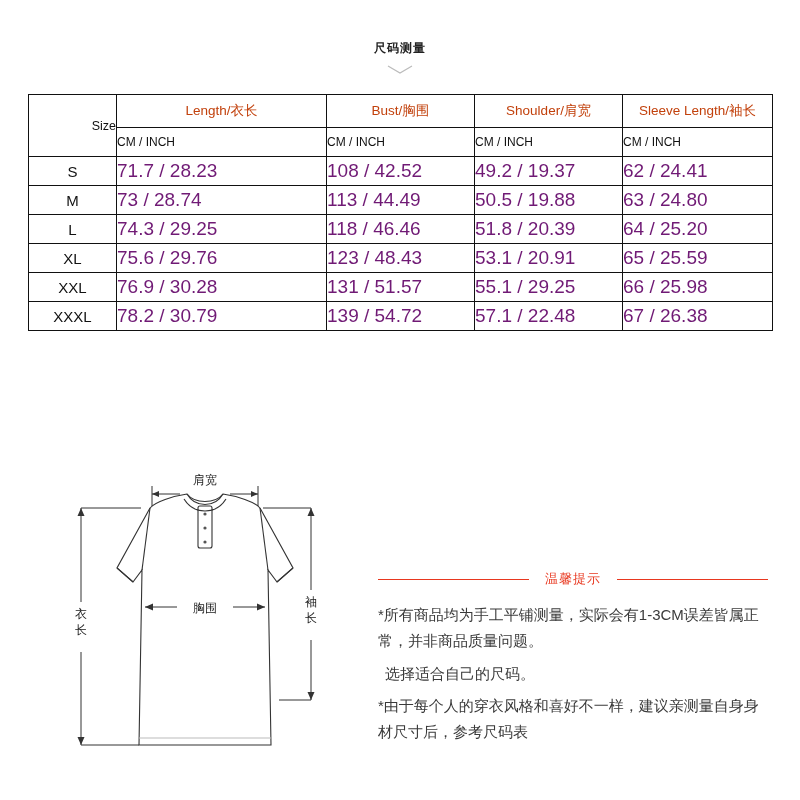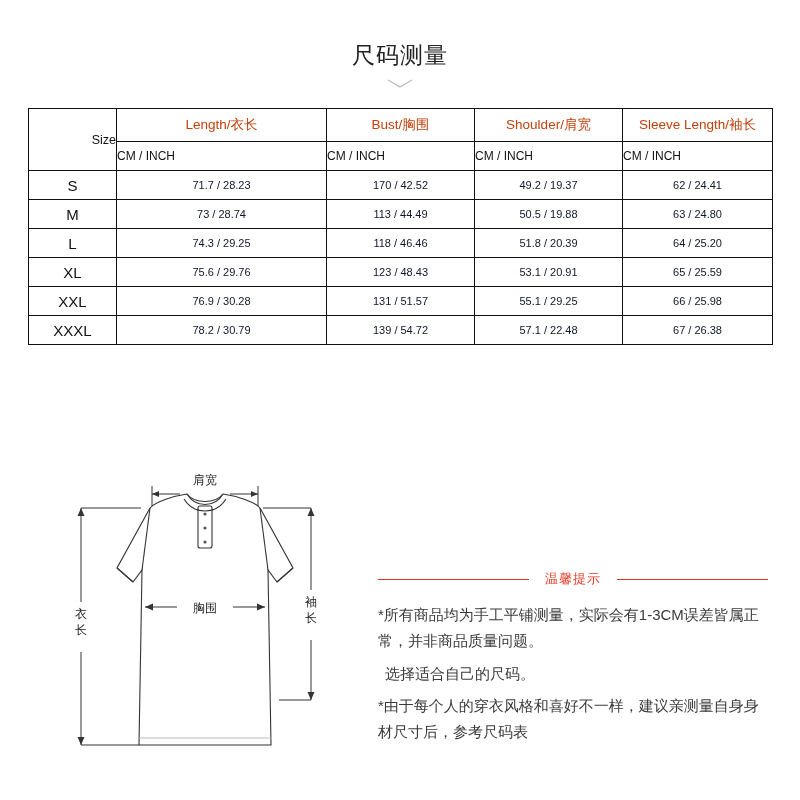--- a/index.html
+++ b/index.html
@@ -15,24 +15,24 @@
     position: relative;
     overflow: hidden;
   }
 
   
   .title-block {
     text-align: center;
     padding-top: 40px;
   }
   .title {
-    font-size: 23px;
+    font-size: 12px;
     color: #222;
     letter-spacing: 1px;
-    font-weight: 400;
+    font-weight: 700;
   }
   .title-caret {
     margin-top: 8px;
     display: flex;
     justify-content: center;
   }
   .title-caret svg { display: block; }
 
   
   .table-wrap {
@@ -68,24 +68,24 @@
     color: #111;
   }
   .size-cell {
     height: 28px;
     text-align: center;
     font-size: 15px;
     color: #111;
   }
   .val-cell {
     height: 28px;
-    text-align: center;
+    text-align: left;
     padding-right: 22px;
-    font-size: 11px;
-    color: #0f172a;
+    font-size: 19px;
+    color: #701a75;
   }
   .col-size { width: 88px; }
   .col-len  { width: 210px; }
   .col-bust { width: 148px; }
   .col-sh   { width: 148px; }
   .col-sl   { width: 150px; }
 
   
   .diagram-area {
     position: absolute;
@@ -164,21 +164,21 @@
       <tr>
         <td class="hdr-unit">CM / INCH</td>
         <td class="hdr-unit">CM / INCH</td>
         <td class="hdr-unit">CM / INCH</td>
         <td class="hdr-unit">CM / INCH</td>
       </tr>
 
       <tr>
         <td class="size-cell">S</td>
         <td class="val-cell">71.7 / 28.23</td>
-        <td class="val-cell">170 / 42.52</td>
+        <td class="val-cell">108 / 42.52</td>
         <td class="val-cell">49.2 / 19.37</td>
         <td class="val-cell">62 / 24.41</td>
       </tr>
       <tr>
         <td class="size-cell">M</td>
         <td class="val-cell">73 / 28.74</td>
         <td class="val-cell">113 / 44.49</td>
         <td class="val-cell">50.5 / 19.88</td>
         <td class="val-cell">63 / 24.80</td>
       </tr>

